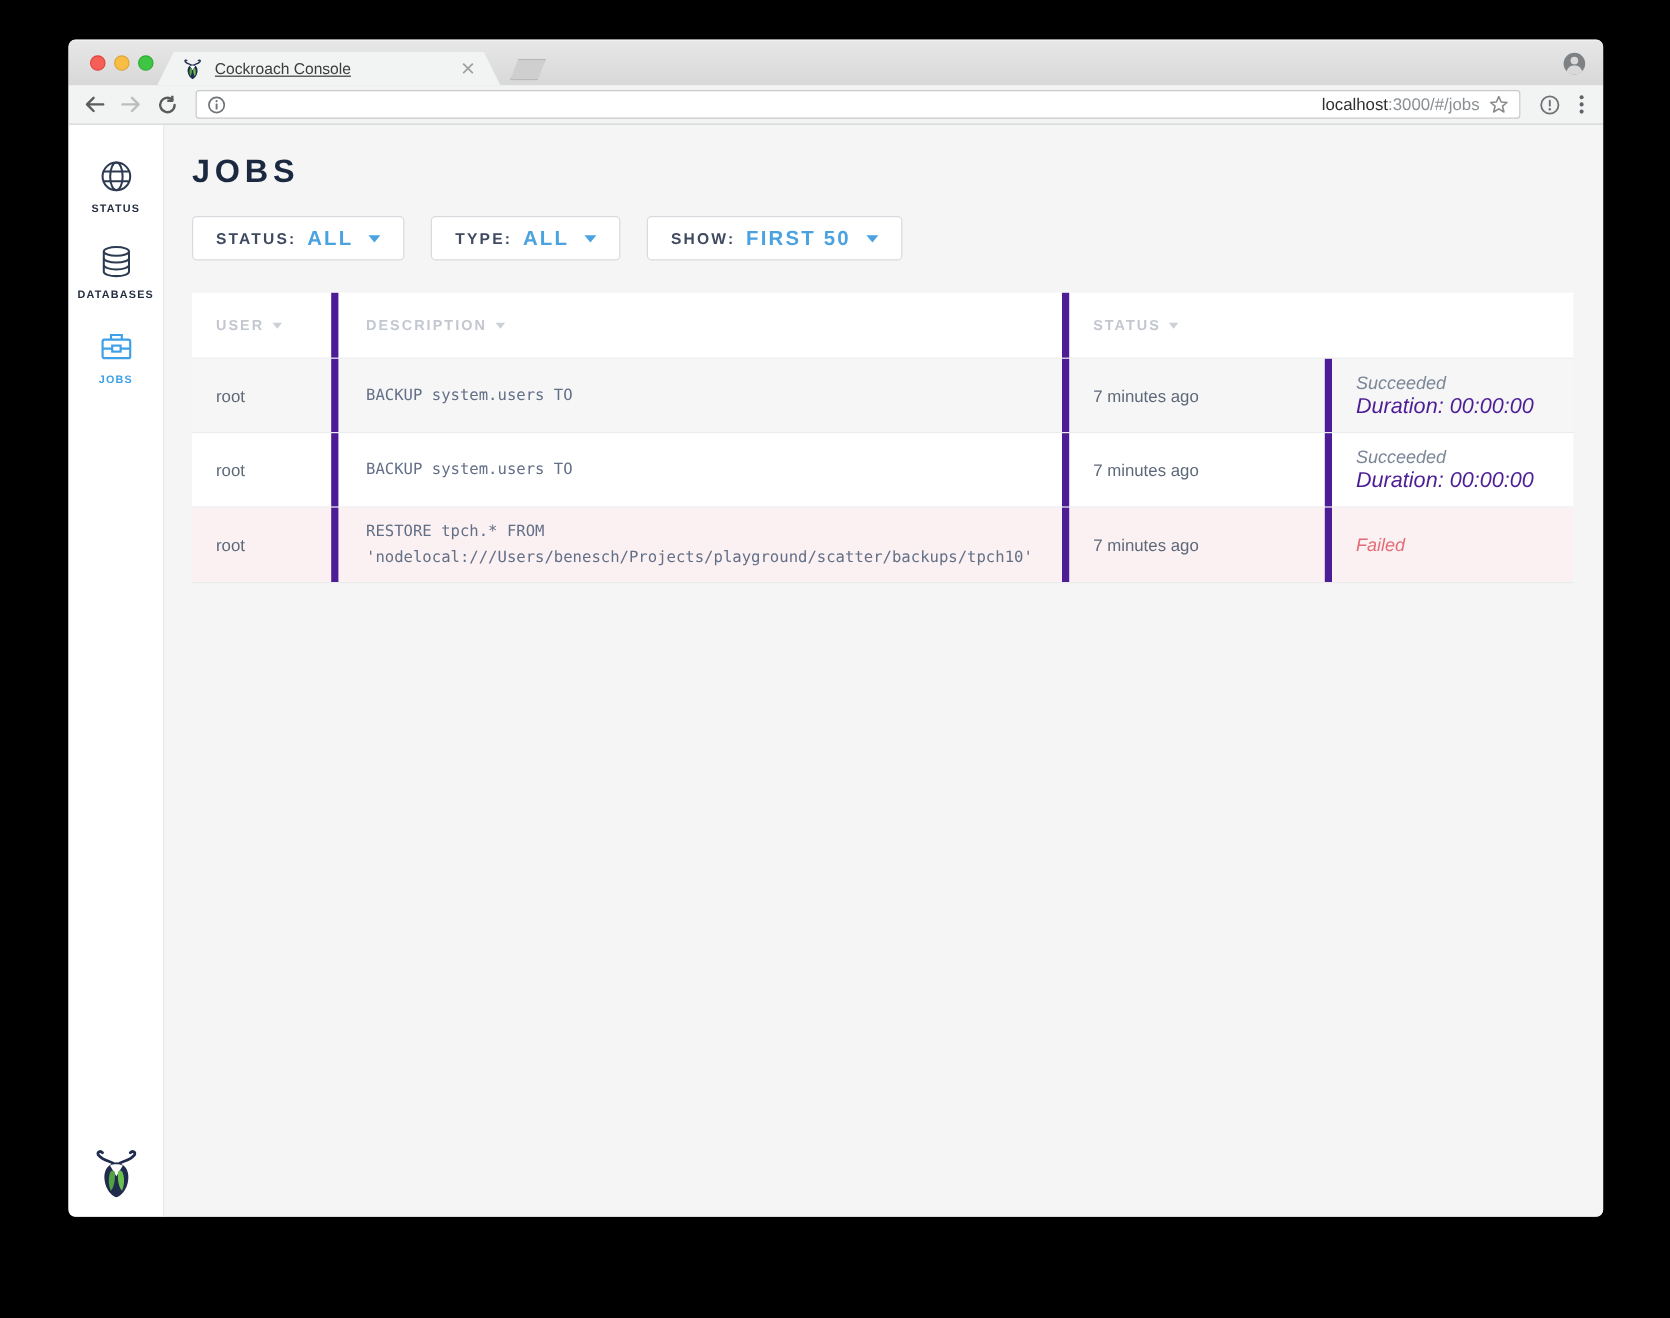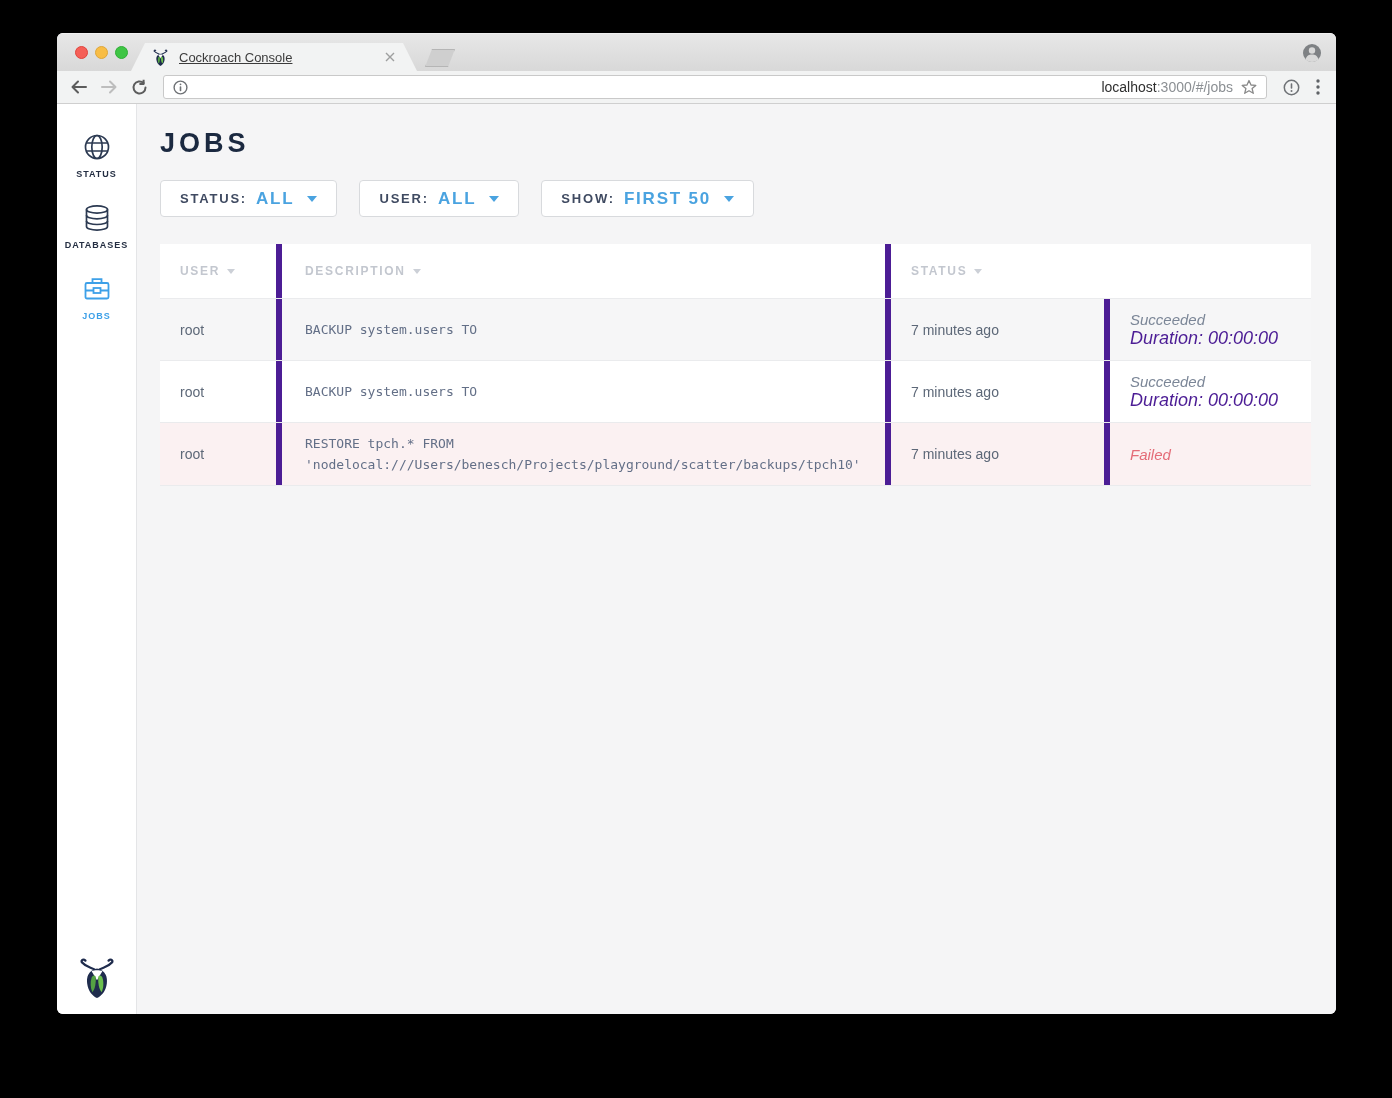--- a/index.html
+++ b/index.html
@@ -238,21 +238,21 @@
     <div class="main">
       <h1 class="page-title">JOBS</h1>
 
       <div class="filters">
         <div class="dropdown">
           <span class="dd-label">STATUS:</span>
           <span class="dd-value">ALL</span>
           <span class="caret"></span>
         </div>
         <div class="dropdown">
-          <span class="dd-label">USER:</span>
+          <span class="dd-label">TYPE:</span>
           <span class="dd-value">ALL</span>
           <span class="caret"></span>
         </div>
         <div class="dropdown">
           <span class="dd-label">SHOW:</span>
           <span class="dd-value">FIRST 50</span>
           <span class="caret"></span>
         </div>
       </div>
 

